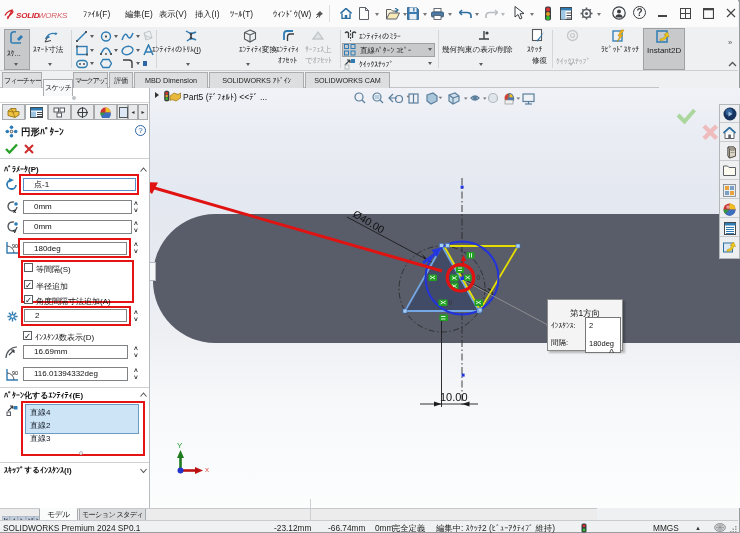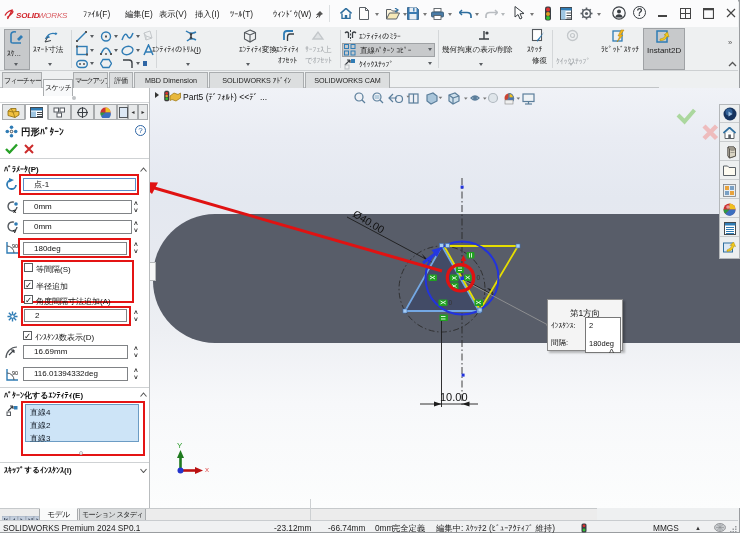--- a/index.html
+++ b/index.html
@@ -639,21 +639,21 @@
   <div class="plbl" style="left:4px;top:302px;">ﾊﾟﾀｰﾝ化するｴﾝﾃｨﾃｨ(E)</div>
   <svg class="abs" style="left:140px;top:304px" width="7" height="5" viewBox="0 0 7 5">
         <path d="M0.5,4.5 L3.5,1 L6.5,4.5" stroke="#555" stroke-width="1.1" fill="none"></path>
       </svg>
   <div class="redbox" style="left:21px;top:313px;width:124px;height:55px;"></div>
   <svg class="abs" style="left:6px;top:317px" width="12" height="12" viewBox="0 0 12 12">
         <path d="M2,6 L7,1 M7,1 L4,1 M7,1 L7,4" stroke="#3a3f44" stroke-width="1.1" fill="none"></path>
         <rect x="8" y="1" width="3.5" height="3.5" fill="#2f7cb5"></rect>
         <rect x="1" y="7" width="3.5" height="3.5" stroke="#54595e" fill="none"></rect>
       </svg>
-  <div class="abs" style="left:25px;top:316px;width:114px;height:38px;background:#cde4f7;border:1px solid #6c9cc4;">
+  <div class="abs" style="left:25px;top:316px;width:114px;height:30px;background:#cde4f7;border:1px solid #6c9cc4;">
     <div class="abs" style="left:4px;top:2px;font-size:8px;color:#101823;">直線4</div>
     <div class="abs" style="left:4px;top:15px;font-size:8px;color:#101823;">直線2</div>
     <div class="abs" style="left:4px;top:28px;font-size:8px;color:#101823;">直線3</div>
   </div>
   <div class="abs" style="left:79px;top:363px;width:4px;height:4px;border-radius:50%;border:1px solid #b5b8ba;background:#fff;"></div>
   <div class="hdiv" style="top:374px;"></div>
 
   <div class="plbl" style="left:4px;top:378px;">ｽｷｯﾌﾟするｲﾝｽﾀﾝｽ(I)</div>
   <svg class="abs" style="left:140px;top:380px" width="7" height="5" viewBox="0 0 7 5">
         <path d="M0.5,1 L3.5,4.5 L6.5,1" stroke="#555" stroke-width="1.1" fill="none"></path>

